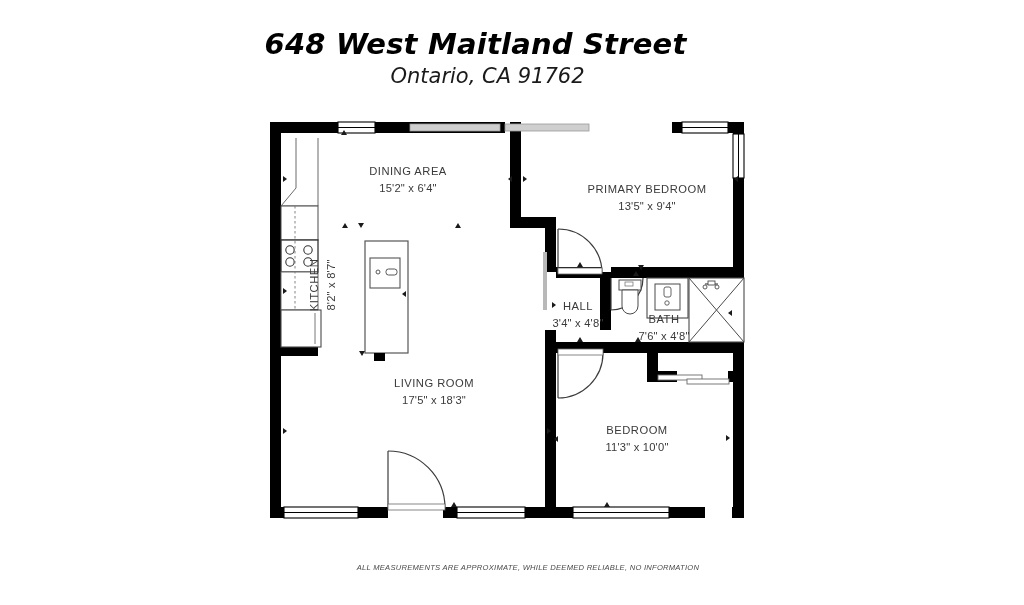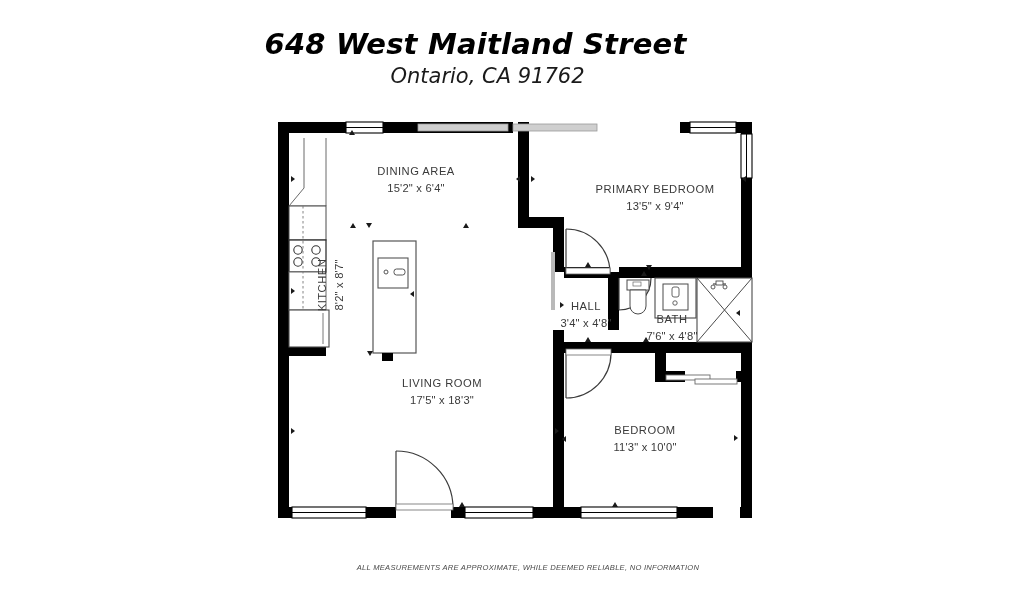--- a/index.html
+++ b/index.html
@@ -62,21 +62,21 @@
     font-family: "Liberation Sans", sans-serif;
     font-style: italic;
     font-size: 7.6px;
     letter-spacing: 0.25px;
     color: #4a4a4a;
     line-height: 1.45;
   }
   
   #plan-wrap {
     position: absolute;
-    left: 270px;
+    left: 262px;
     top: 110px;
     width: 490px;
     height: 420px;
   }
   svg { display: block; }
   .rmlabel {
     font-family: "Liberation Sans", sans-serif;
     font-size: 11.2px;
     fill: #3a3a3a;
     letter-spacing: 0.5px;

